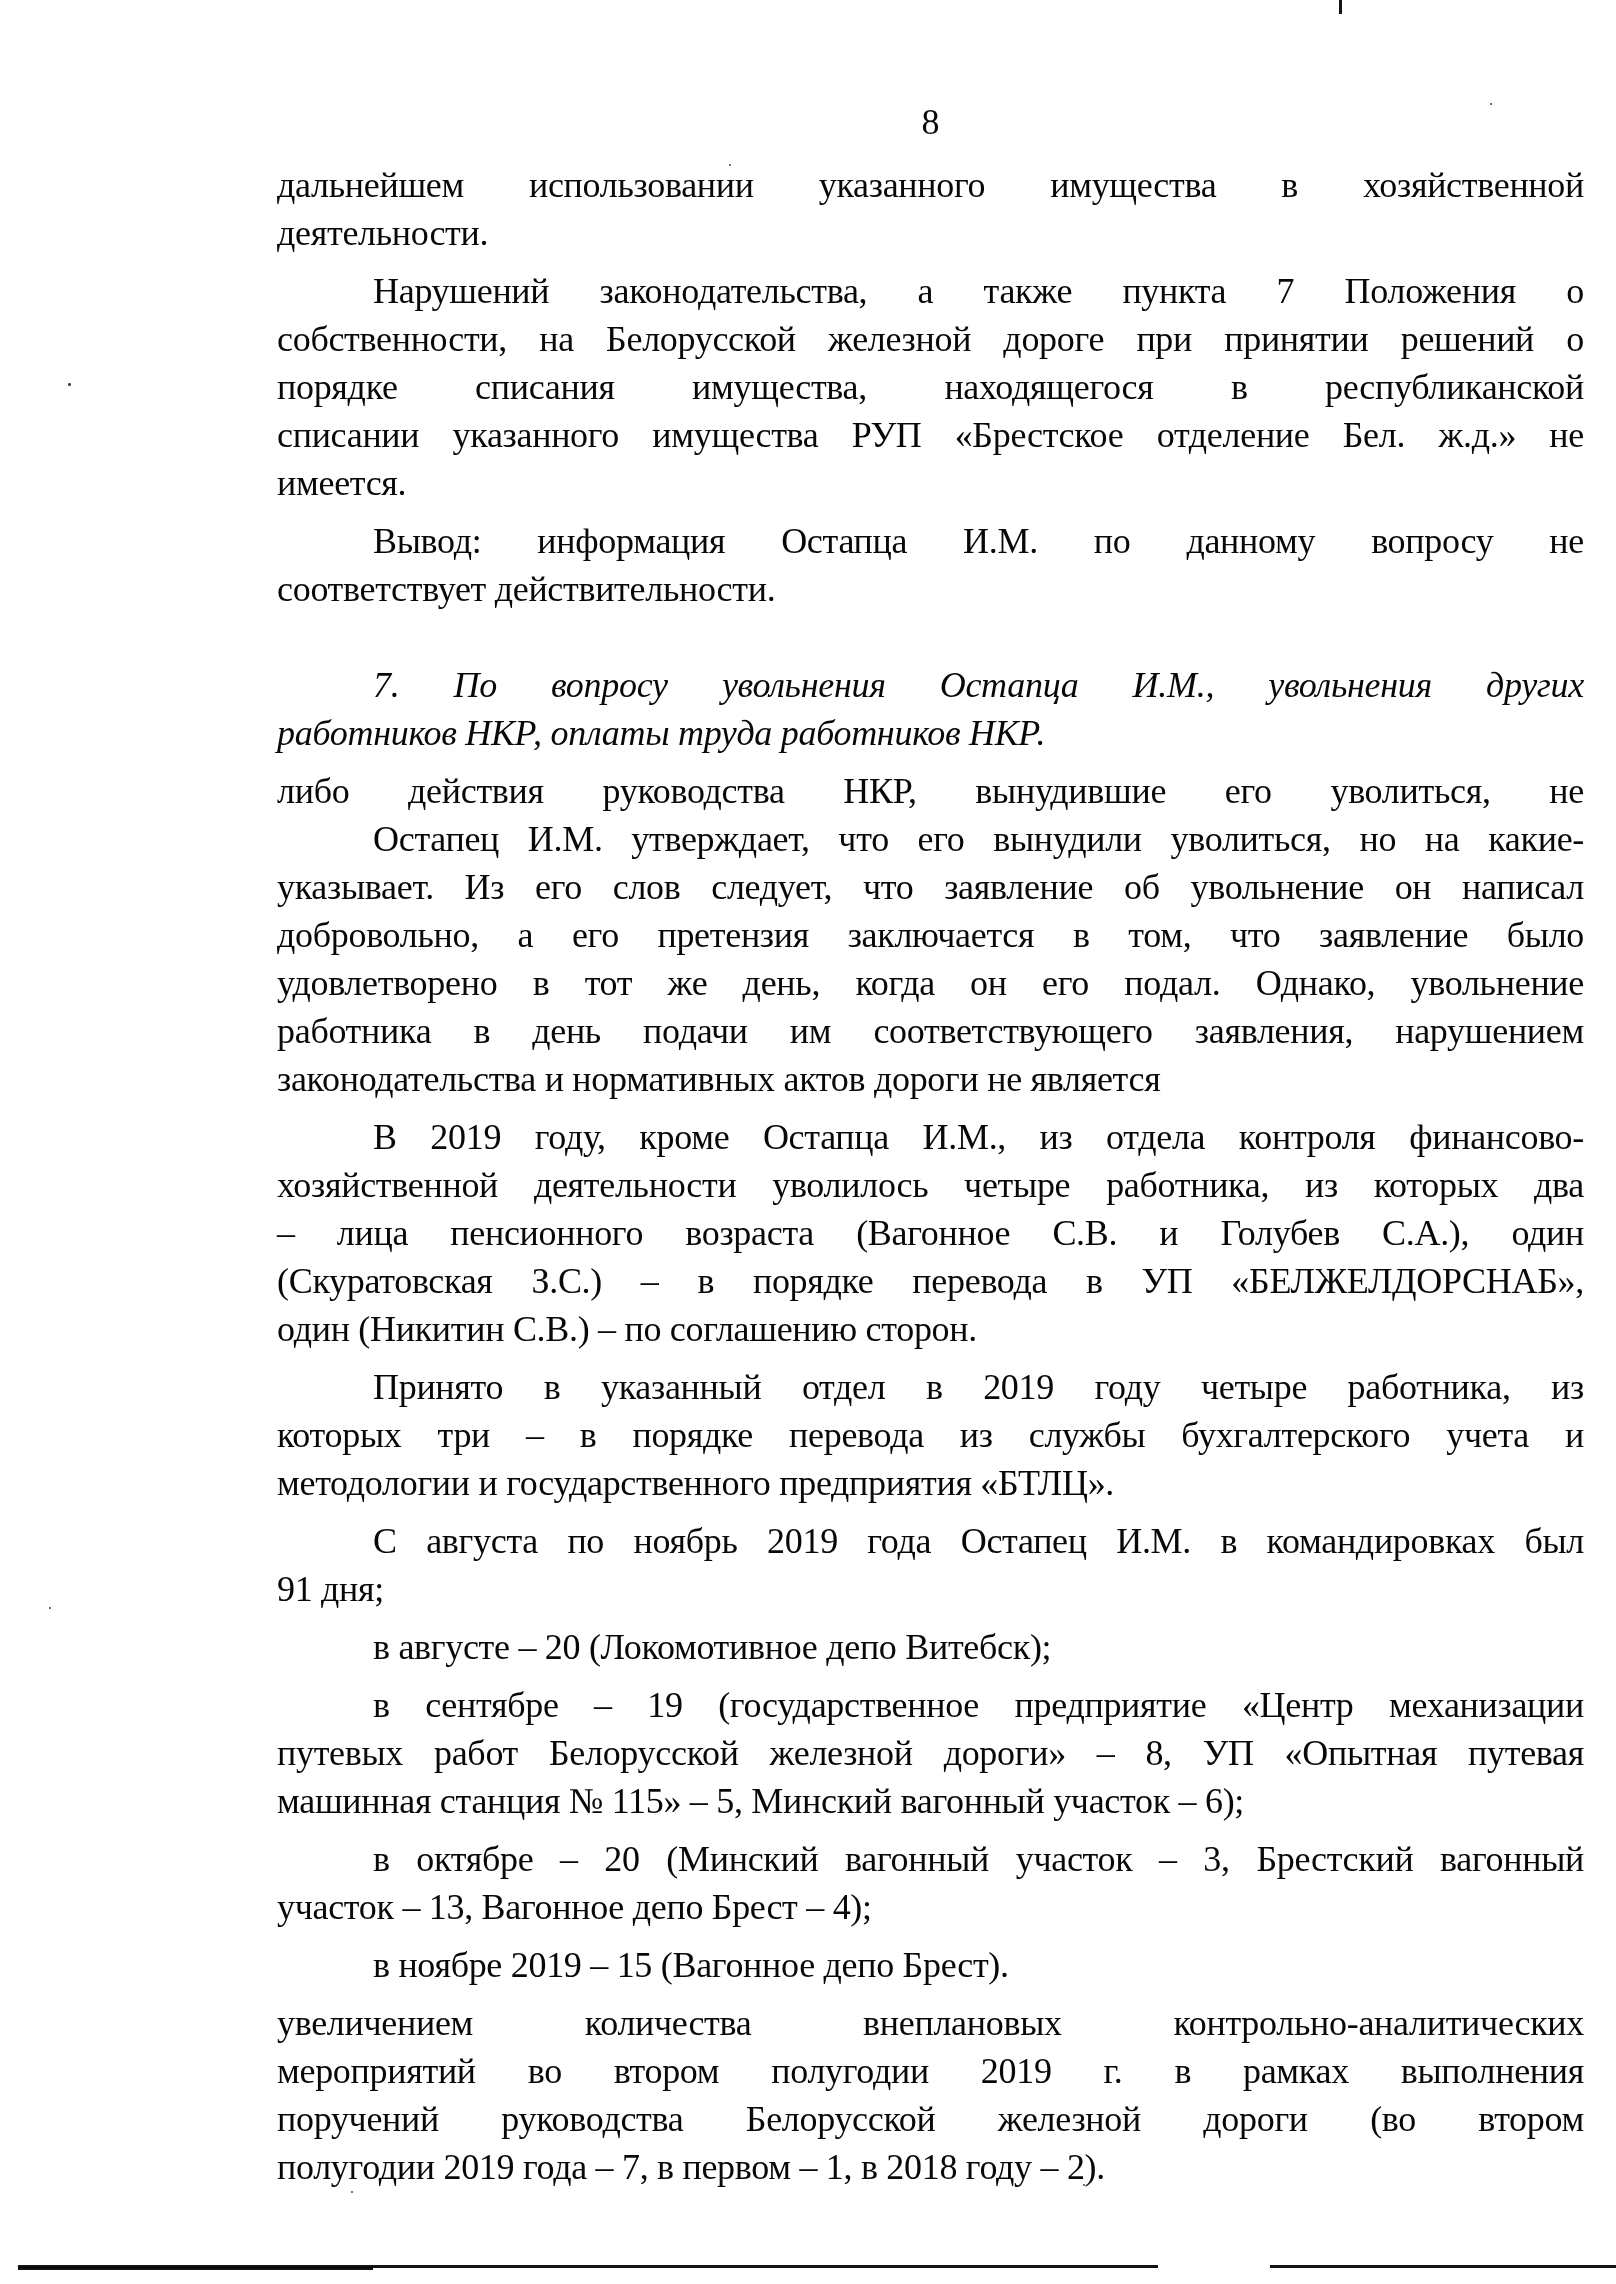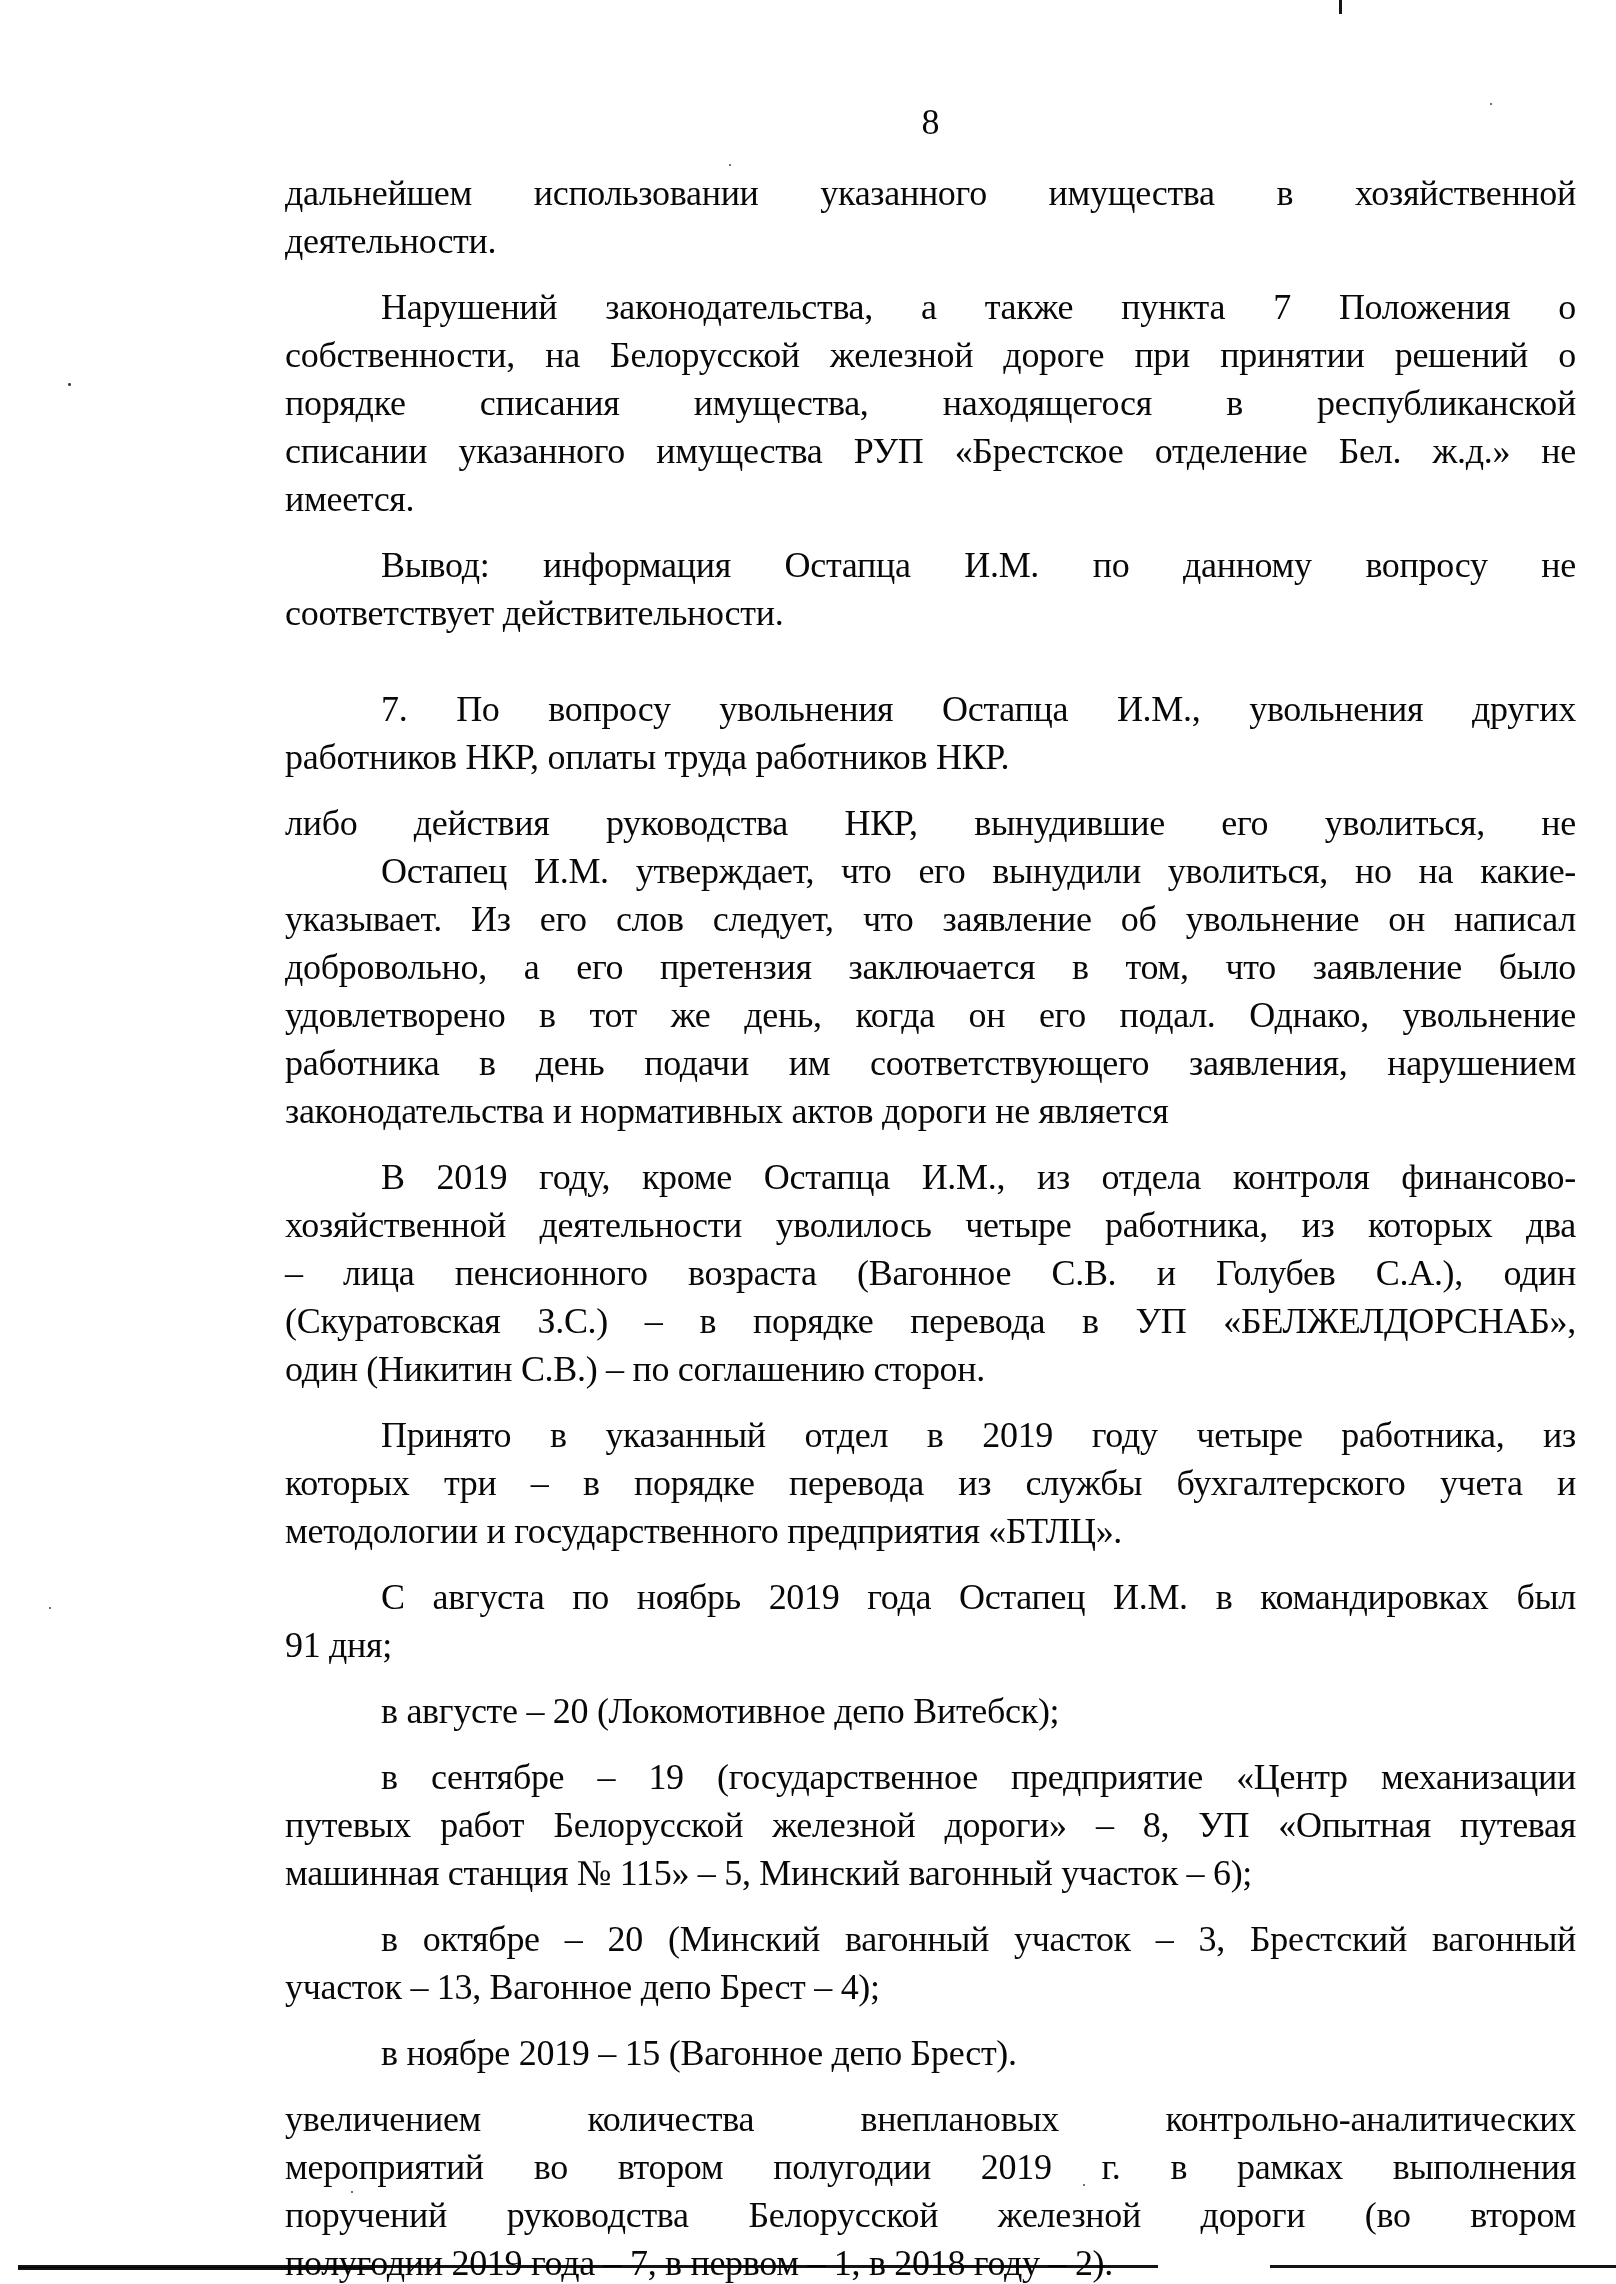--- a/index.html
+++ b/index.html
@@ -28,22 +28,22 @@
   }
   .body-text {
     position: absolute;
     top: 151px;
     left: 267px;
     width: 1327px;
     font-size: 36px;
     line-height: 48px;
     letter-spacing: -0.3px;
   }
-  .para { margin: 18px; padding: 0; }
-  .para.space-before { margin-top: 48px; }
+  .para { margin: 10px; padding: 0; }
+  .para.space-before { margin-top: 48px; font-style: italic; }
   .line {
     text-align: justify;
     text-align-last: justify;
   }
   .line.last { text-align-last: left; }
   .line.indent { text-indent: 96px; }
   .artifact {
     position: absolute;
     background: #000;
   }

